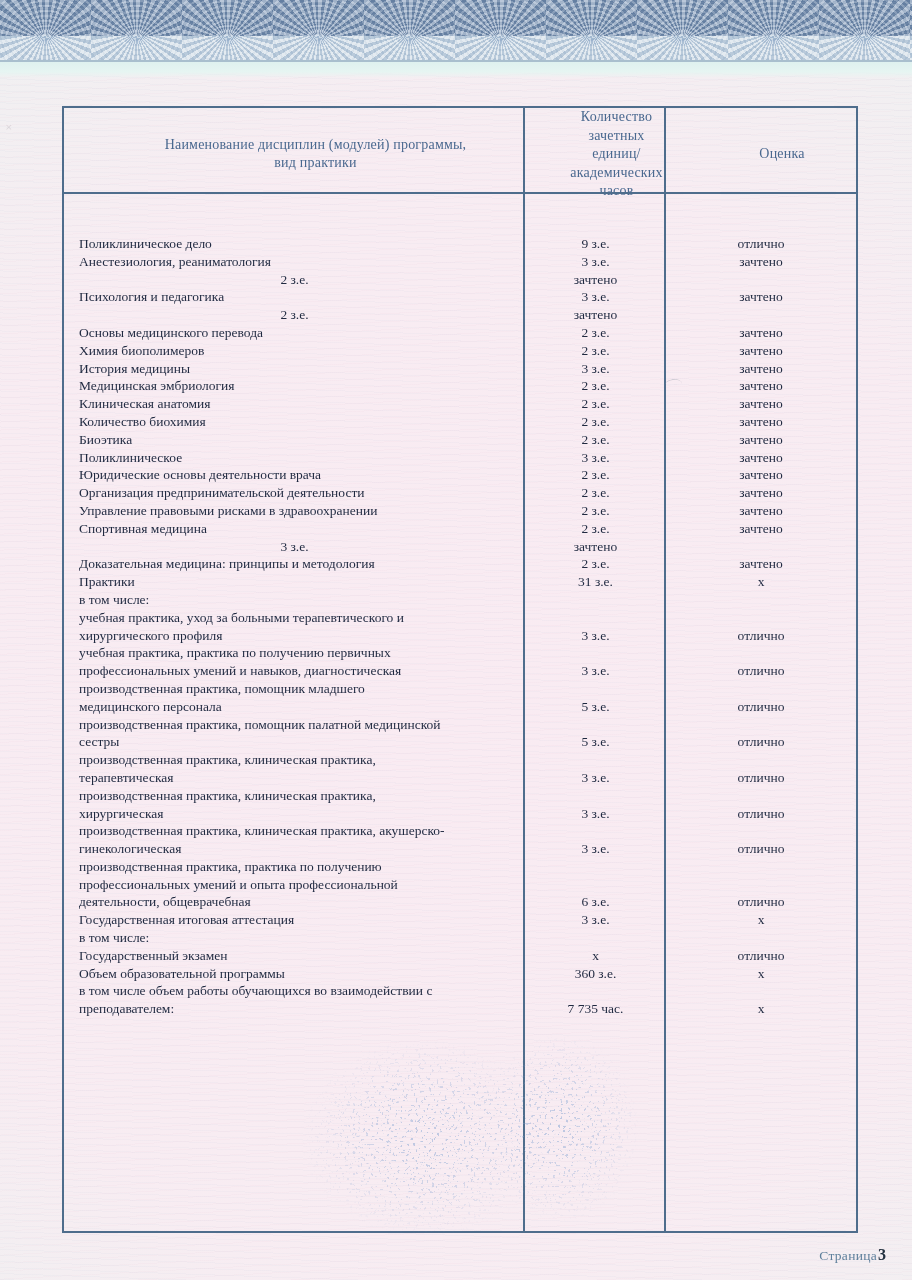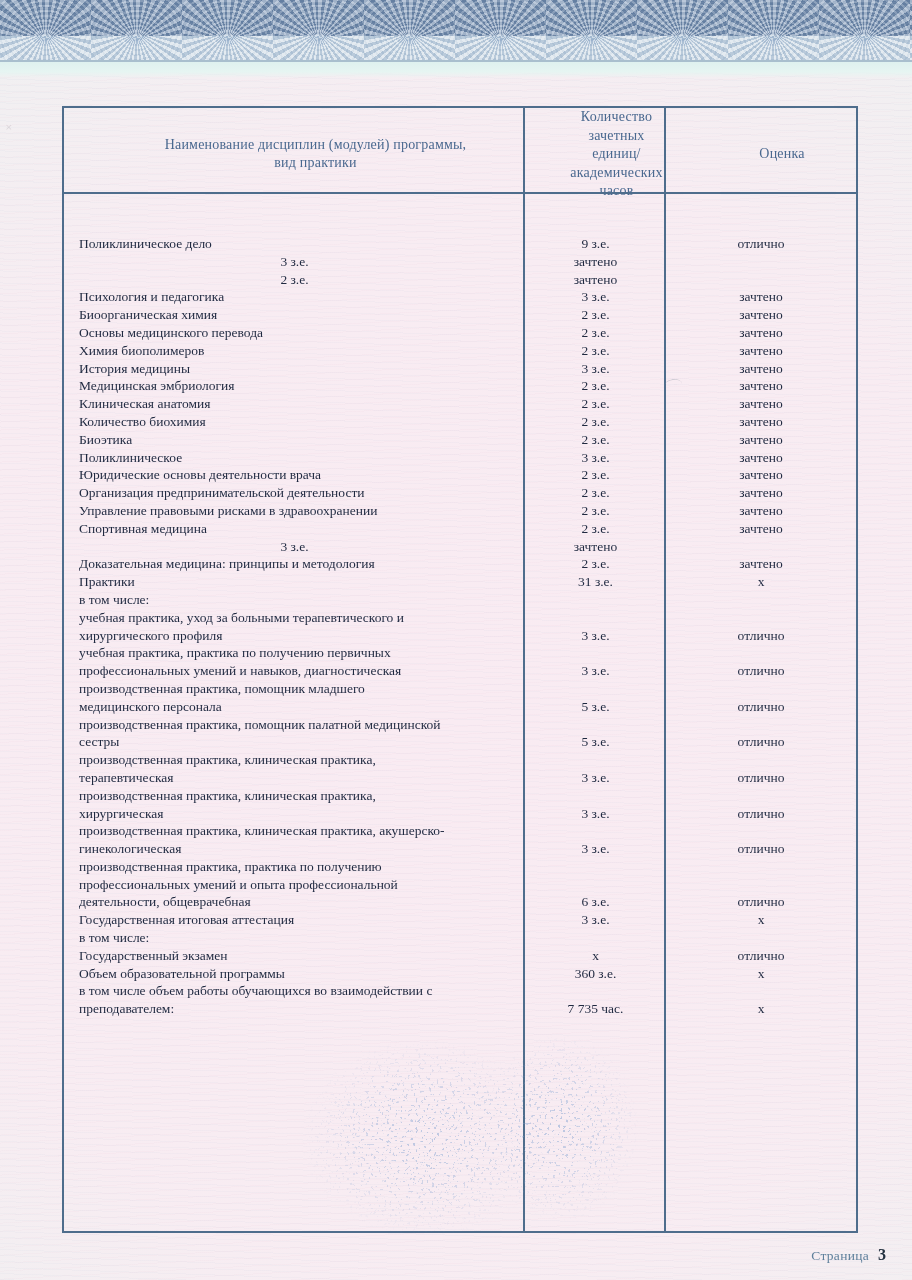--- a/index.html
+++ b/index.html
@@ -83,21 +83,21 @@
     position:absolute;left:5px;top:122px;width:8px;height:8px;opacity:.25;color:#9a8f98;
     font-size:9px;font-family:"DejaVu Sans",sans-serif;
   }
   .mark-pencil{
     position:absolute;left:664px;top:379px;width:18px;height:5px;opacity:.4;
     border-top:1.5px solid #8d96a4;border-radius:50% 50% 0 0/100% 100% 0 0;
     transform:rotate(-8deg);
   }
   
   .footer{
-    position:absolute;right:26px;top:1246px;display:flex;align-items:baseline;gap:9px;
+    position:absolute;right:26px;top:1246px;display:flex;align-items:baseline;gap:1px;
   }
   .footer-label{color:#5e7f9b;font-size:13.5px;letter-spacing:.3px;}
   .footer-num{color:#22303f;font-size:16px;font-weight:bold;}
 </style>
 </head>
 <body>
 
 <div class="paper"></div>
 <div class="wave-texture"></div>
 
@@ -121,37 +121,37 @@
   </div>
   <div class="hline-header"></div>
   <div class="tbody">
   <div class="row">
     <div class="cell-name">Поликлиническое дело</div>
     <div class="cell-credits">9 з.е.</div>
     <div class="cell-grade">отлично</div>
   </div>
 
   <div class="row">
+    <div class="cell-name">Анестезиология, реаниматология</div>
     <div class="cell-credits">3 з.е.</div>
     <div class="cell-grade">зачтено</div>
   </div>
 
   <div class="row">
     <div class="cell-credits">2 з.е.</div>
     <div class="cell-grade">зачтено</div>
   </div>
 
   <div class="row">
     <div class="cell-name">Психология и педагогика</div>
     <div class="cell-credits">3 з.е.</div>
     <div class="cell-grade">зачтено</div>
   </div>
 
   <div class="row">
-    <div class="cell-name">Биоорганическая химия</div>
     <div class="cell-credits">2 з.е.</div>
     <div class="cell-grade">зачтено</div>
   </div>
 
   <div class="row">
     <div class="cell-name">Основы медицинского перевода</div>
     <div class="cell-credits">2 з.е.</div>
     <div class="cell-grade">зачтено</div>
   </div>
 

